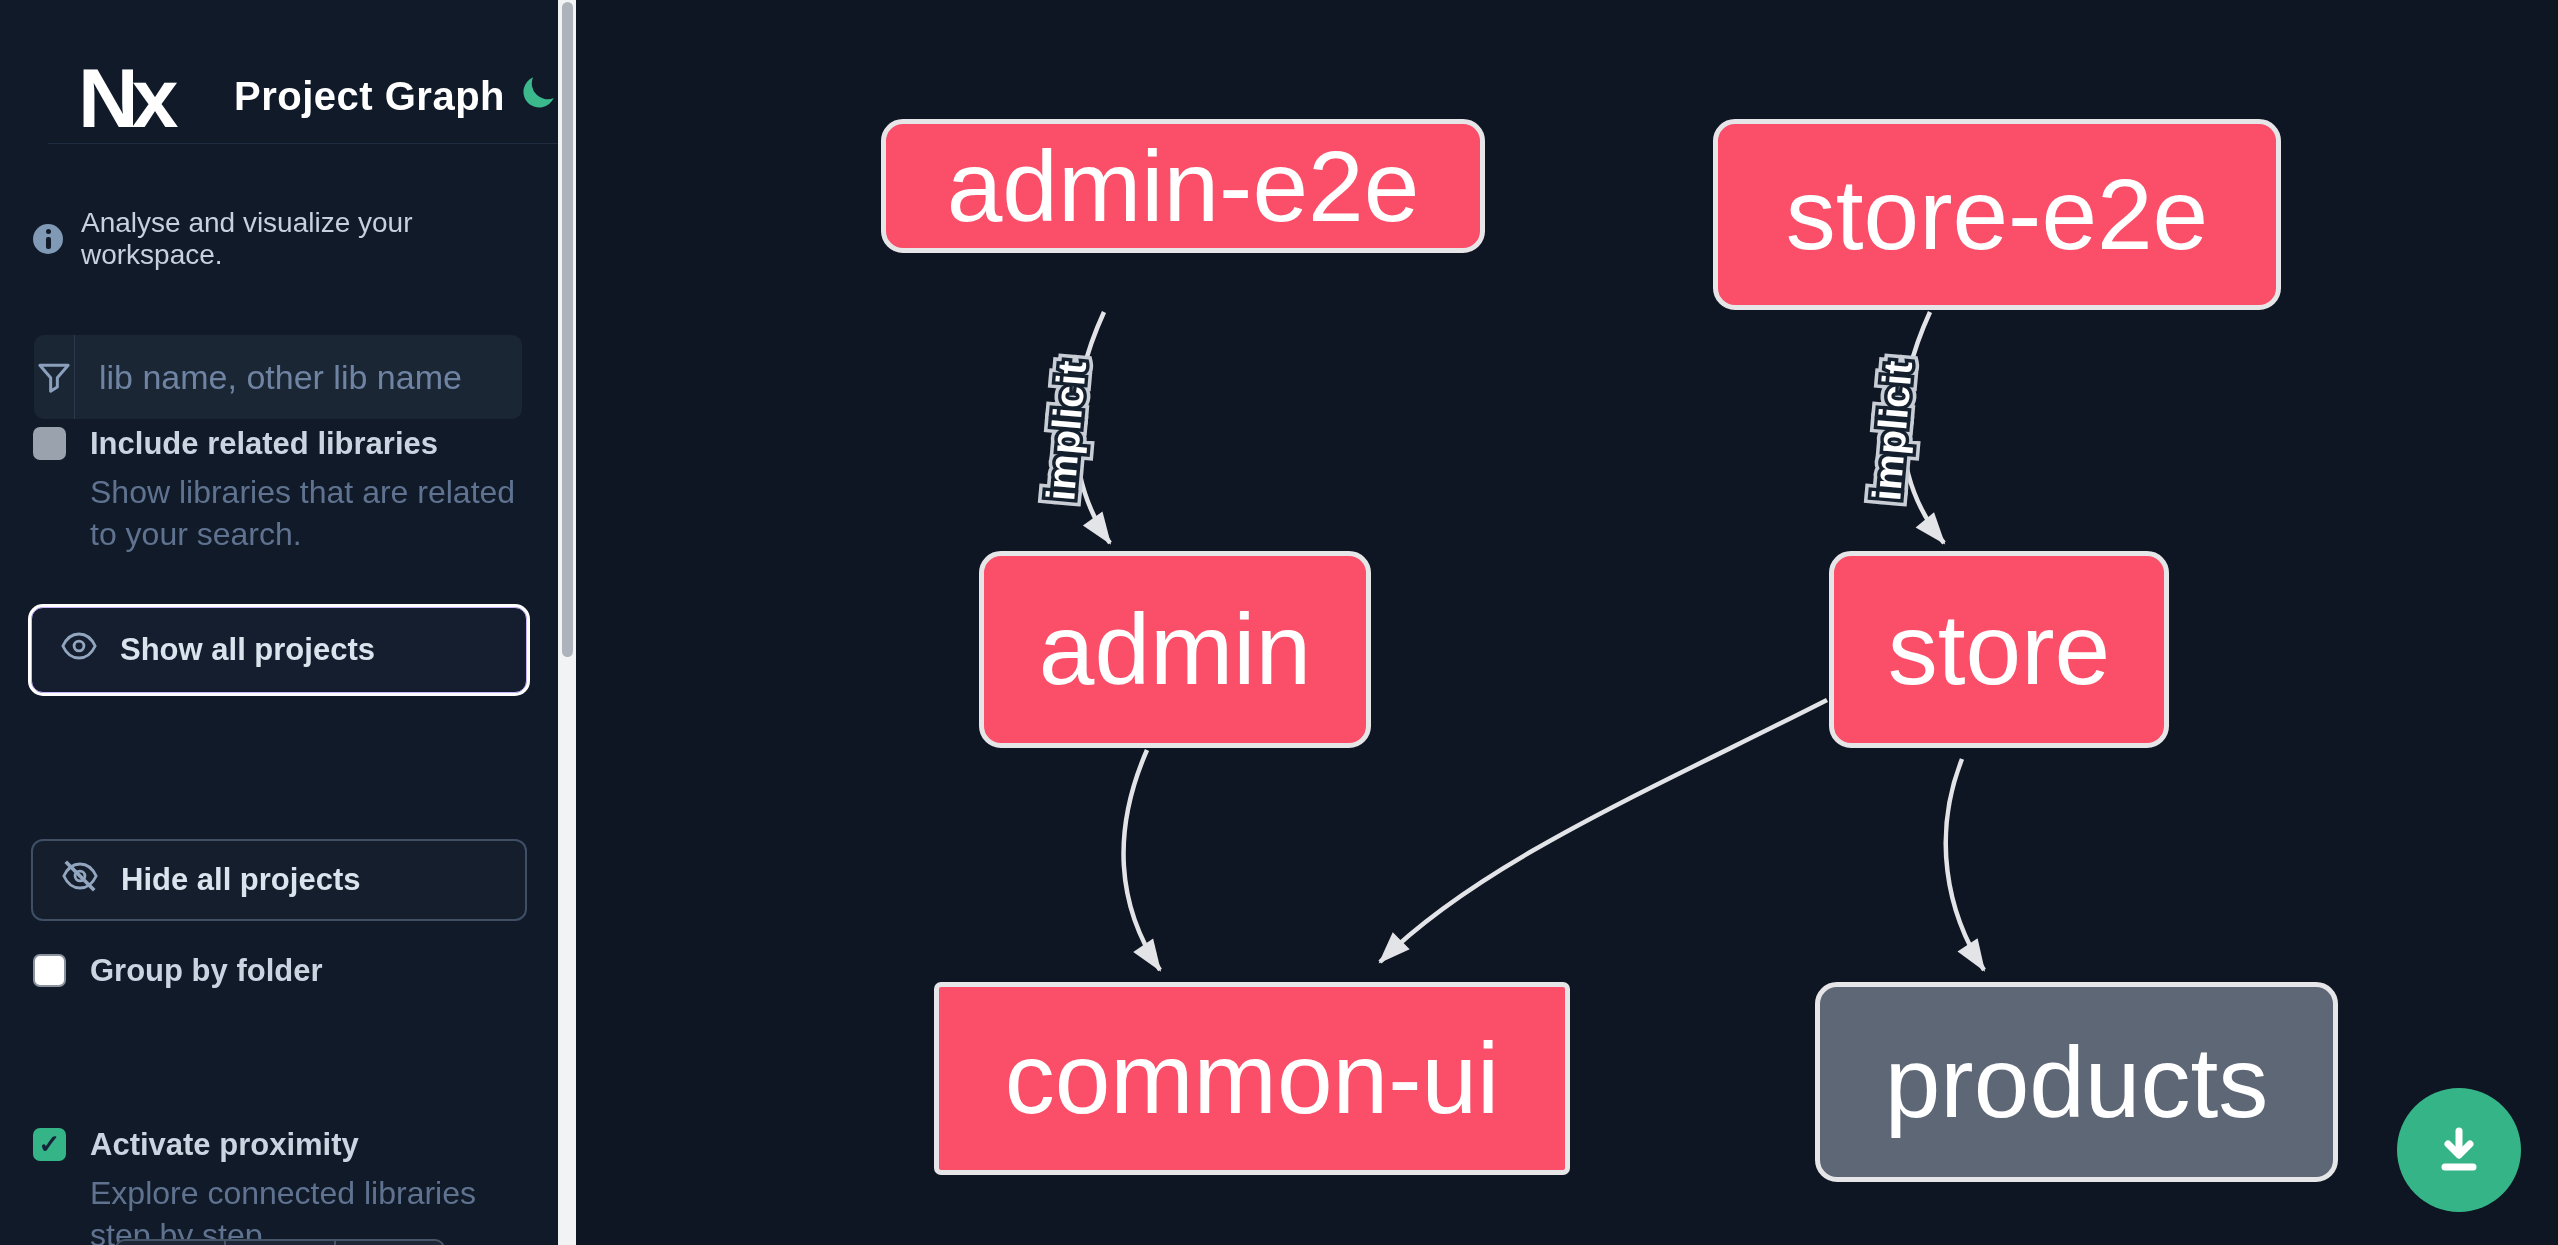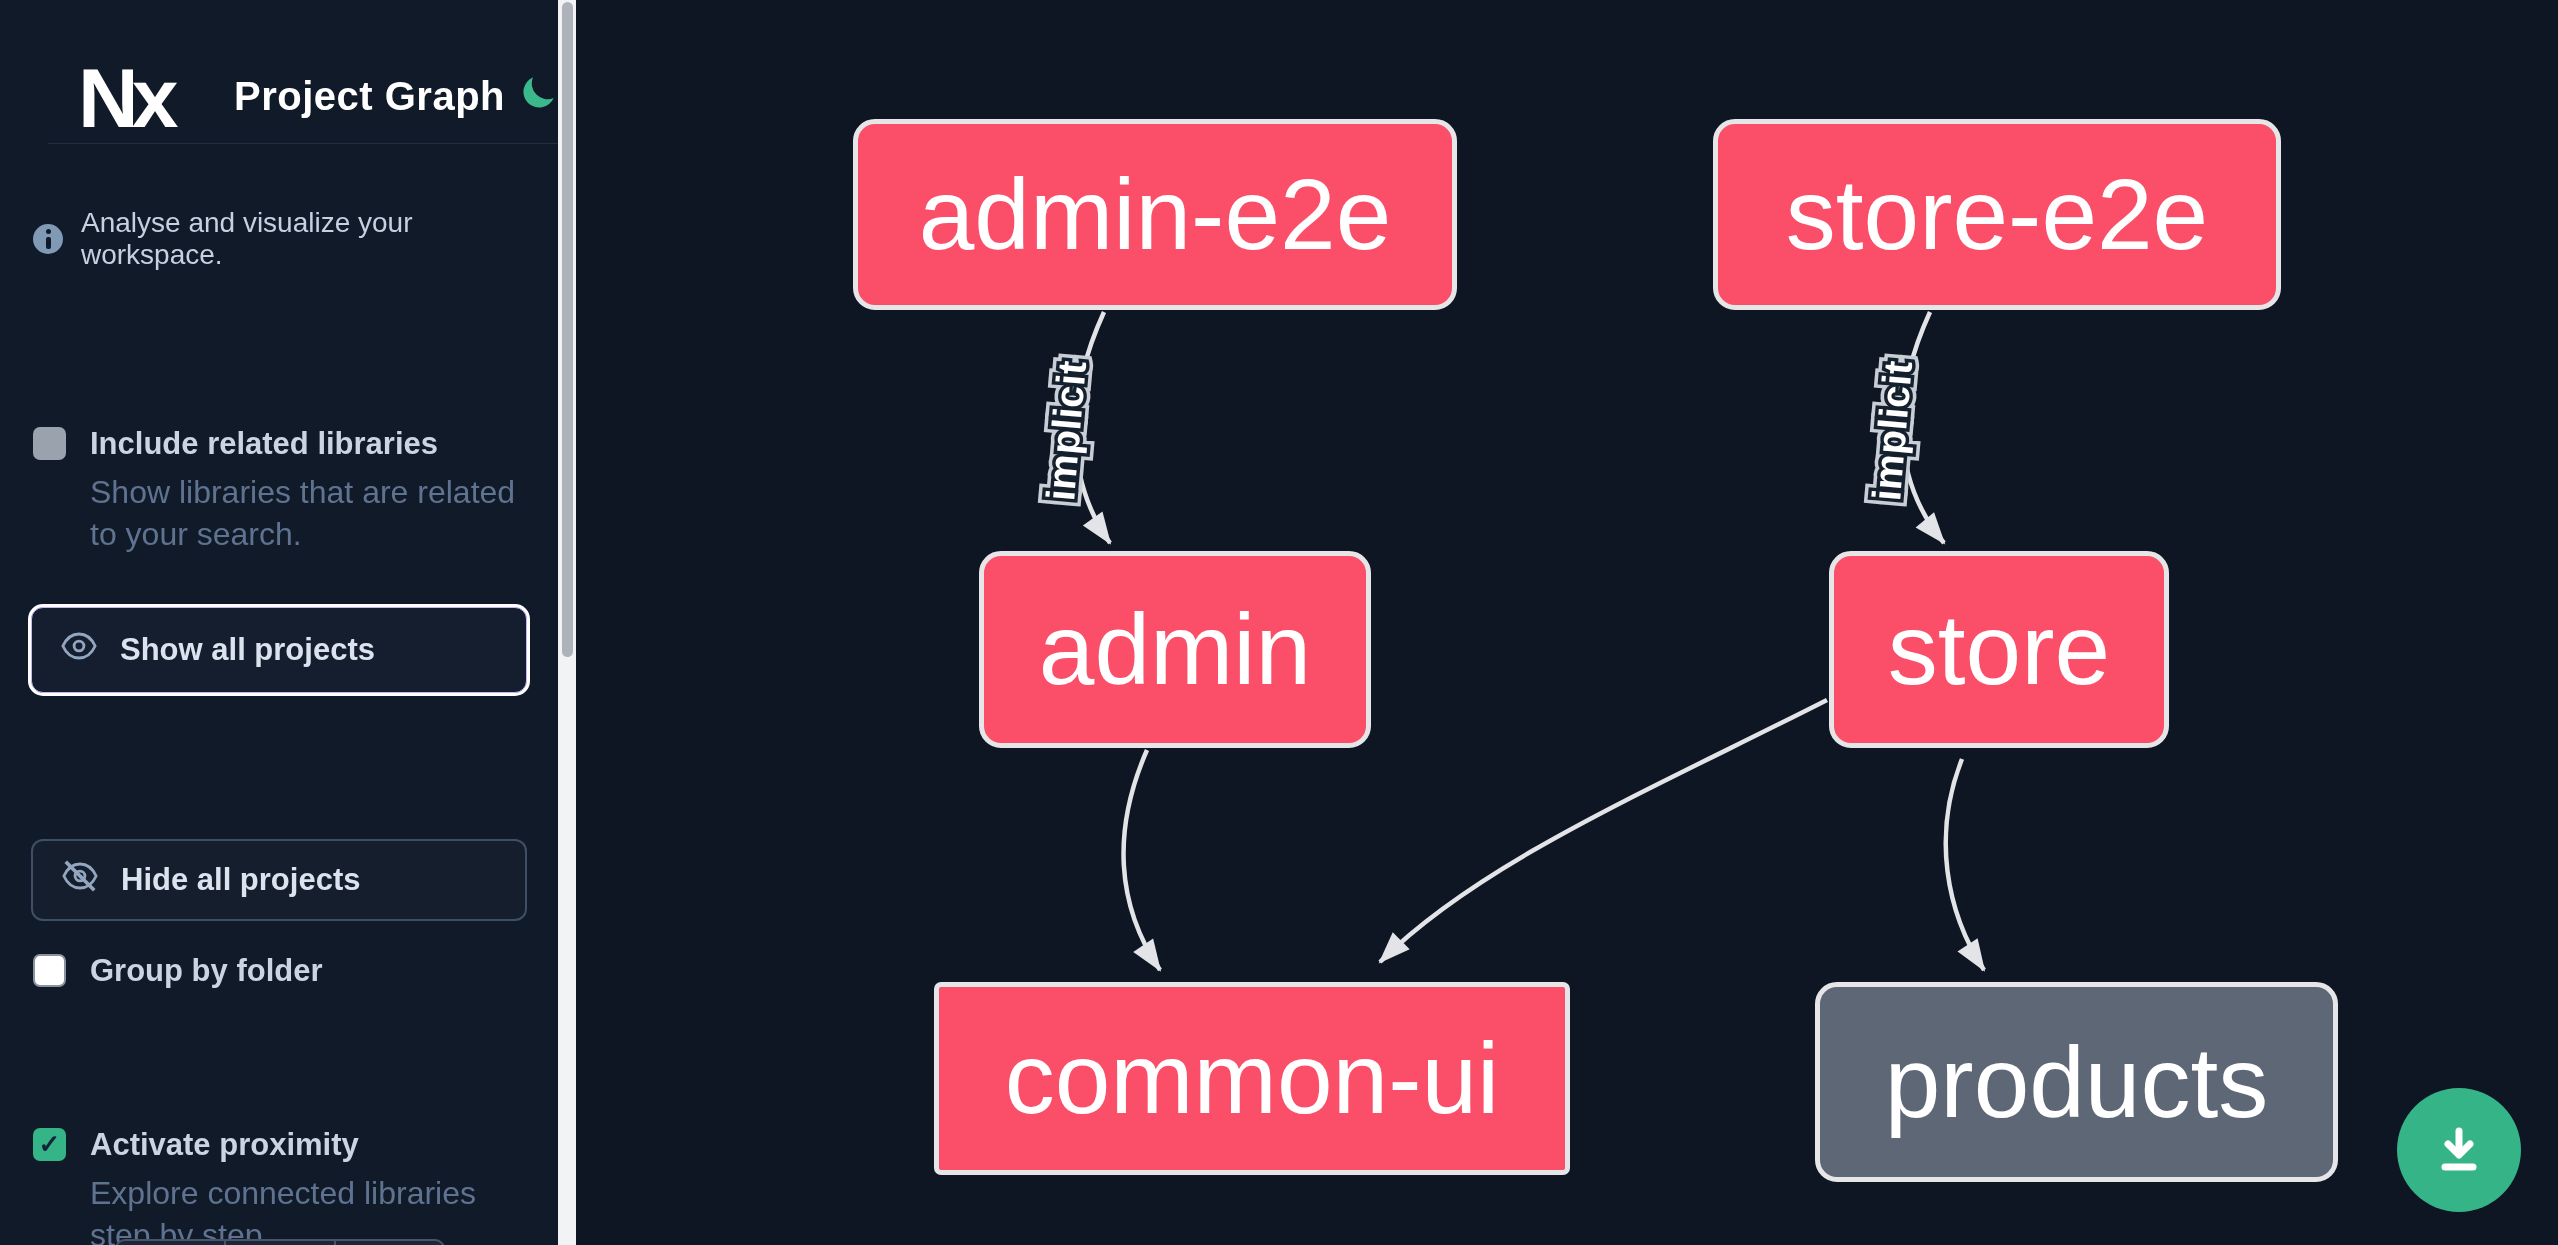--- a/index.html
+++ b/index.html
@@ -75,21 +75,21 @@
                      background:#aeb3bb; border-radius:6px; cursor:pointer; }
 
   
   .canvas { position:absolute; left:576px; top:0; right:0; bottom:0; background:#0f1623; }
   .edges-svg { position:absolute; left:0; top:0; width:2558px; height:1245px;
                z-index:1; pointer-events:none; }
   .gnode { position:absolute; z-index:2; display:flex; align-items:center; justify-content:center;
            background:#fa4e69; border:5px solid #e6e6e9; border-radius:22px;
            color:#ffffff; font-size:100px; cursor:pointer; white-space:nowrap; }
   .gnode.gray { background:#5e6776; }
-  .n-admin-e2e { left:853px;  top:119px; width:604px; height:191px; }
+  .n-admin-e2e { left:881px;  top:119px; width:604px; height:134px; }
   .n-store-e2e { left:1713px; top:119px; width:568px; height:191px; }
   .n-admin     { left:979px;  top:551px; width:392px; height:197px; }
   .n-store     { left:1829px; top:551px; width:340px; height:197px; }
   .n-common-ui { left:934px;  top:982px; width:636px; height:193px;border-radius:7px; }
   .n-products  { left:1815px; top:982px; width:523px; height:200px; }
 
   
   .fab { position:absolute; left:2397px; top:1088px; width:124px; height:124px;
          border-radius:50%; background:#35b587; border:none; cursor:pointer;
          display:flex; align-items:center; justify-content:center; z-index:4; }
@@ -112,20 +112,28 @@
   </div>
 
   <div class="info-row">
     <span class="info-icon">
       <span class="dot"></span>
         <span class="bar"></span>
     </span>
     <span class="tagline">Analyse and visualize your workspace.</span>
   </div>
 
+  <div class="search-box">
+    <span class="search-icon-cell">
+      <svg width="40" height="40" viewBox="0 0 24 24" fill="none" stroke="#8aa0bd" stroke-width="1.8" stroke-linejoin="round">
+        <path d="M3.5 5h17l-6.5 7.5V18l-4 2.5v-8L3.5 5z"></path>
+      </svg>
+    </span>
+    <input class="search-input" type="text" placeholder="lib name, other lib name" style="">
+  </div>
 
   <div class="toggle-row" style="top:425px">
     <span class="cb cb-gray"></span>
     <div>
       <div class="toggle-label">Include related libraries</div>
       <div class="toggle-desc">Show libraries that are related to your search.</div>
     </div>
   </div>
 
   <button class="side-btn btn-show-all">

